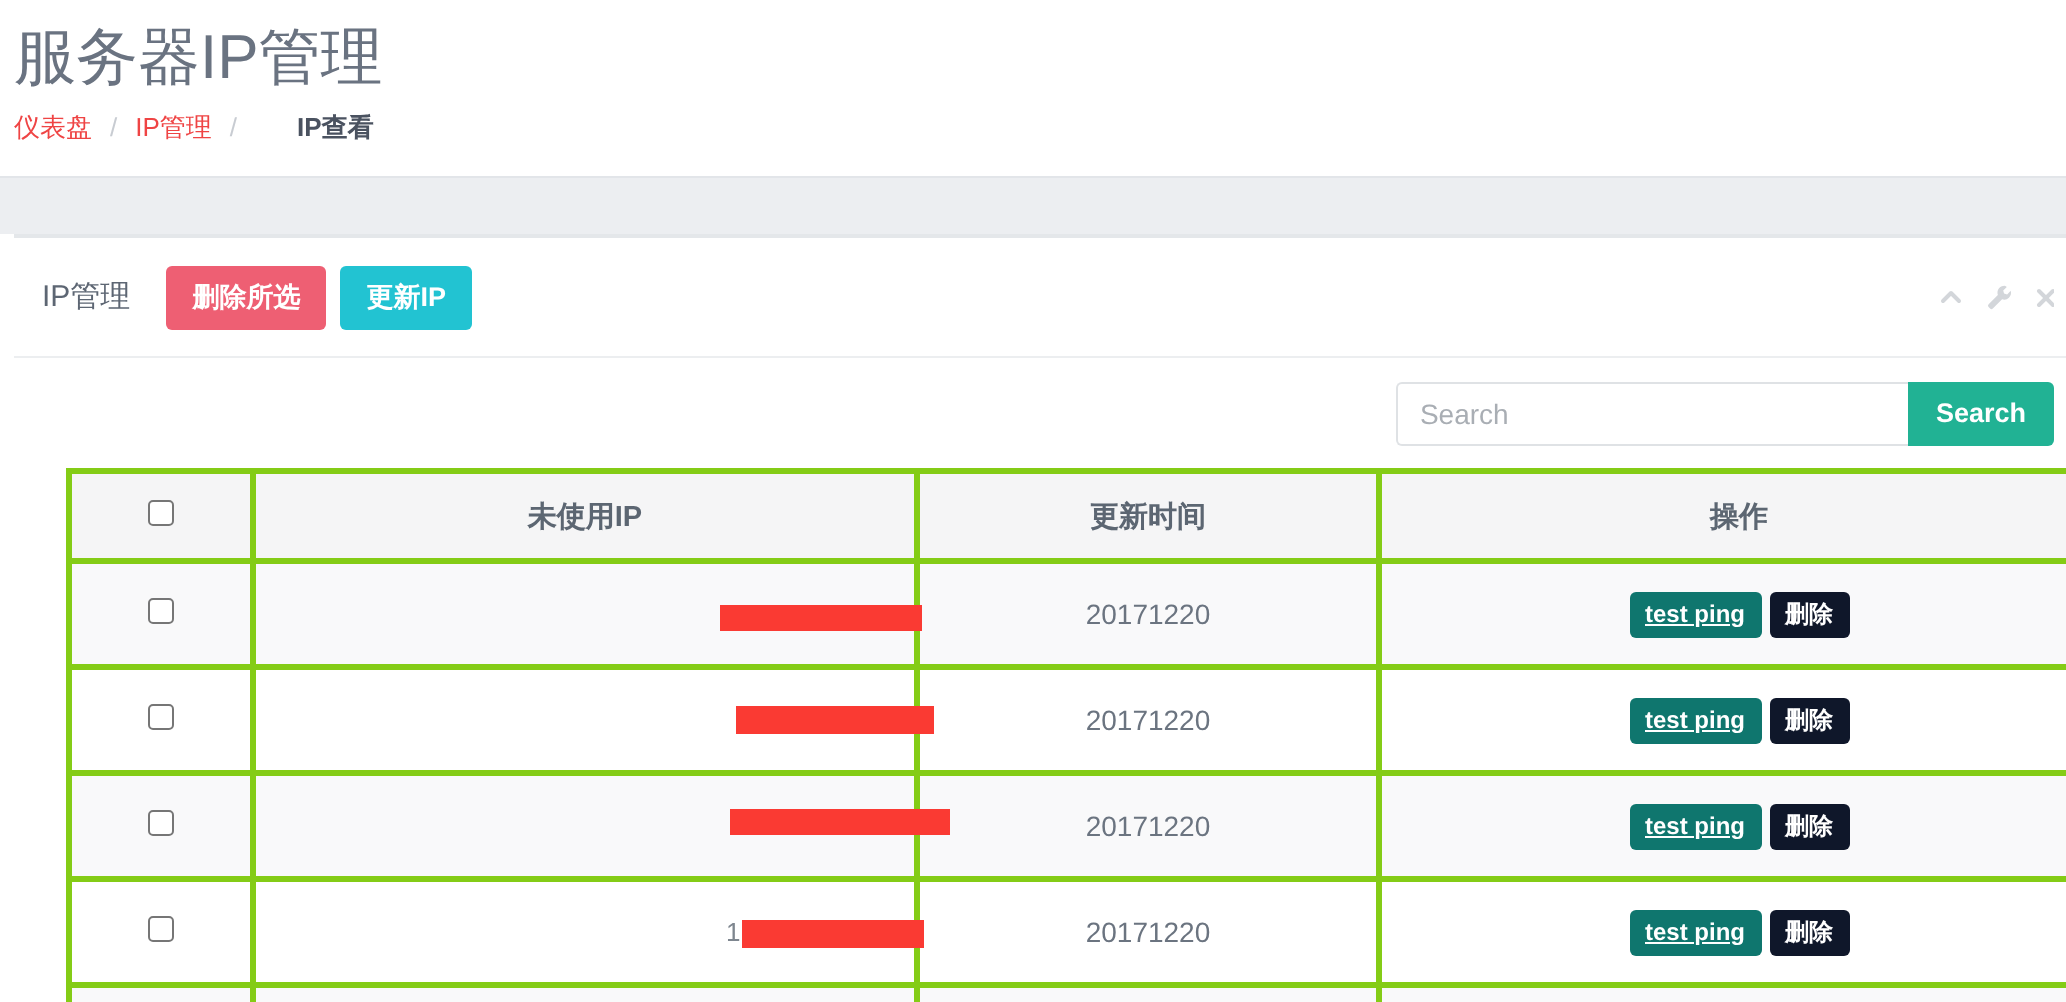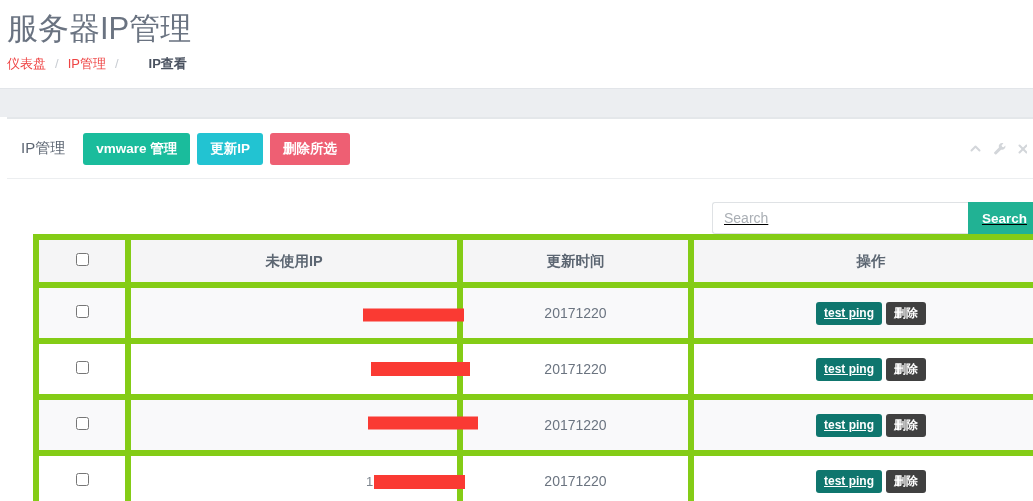--- a/index.html
+++ b/index.html
@@ -124,24 +124,23 @@
     justify-content: center;
     flex: 0 0 auto;
   }
   .tool-icon svg { display: block; }
 
   
   .search-row {
     height: 55px;
     display: flex;
     justify-content: flex-end;
-    align-items: flex-end;
-    padding-right: 0;
-    box-sizing: border-box;
-    text-decoration: underline;
+    align-items: center;
+    padding-right: 14px;
+    box-sizing: border-box;
   }
   .search-wrap {
     display: flex;
     align-items: stretch;
     height: 32px;
     margin-right: -8px;
   }
   .search-input {
     width: 256px;
     border: 1px solid #dfe2e5;
@@ -175,21 +174,21 @@
     box-sizing: border-box;
   }
   table.ip-table {
     width: 1015px;
     border-collapse: collapse;
     table-layout: fixed;
     margin-left: 0;
   }
   table.ip-table th,
   table.ip-table td {
-    border: 6px solid #84cc16;
+    border: 3px solid #84cc16;
     text-align: center;
     vertical-align: middle;
     font-size: 14px;
     color: #6b7480;
   }
   table.ip-table thead th {
     background: #f5f5f6;
     height: 40px;
     font-weight: bold;
     color: #5c6672;
@@ -243,21 +242,21 @@
     font-size: 12px;
     font-weight: bold;
     padding: 5px 8px;
     line-height: 13px;
     cursor: pointer;
     margin: 0 2px;
     font-family: "Liberation Sans", "DejaVu Sans", sans-serif;
     white-space: nowrap;
   }
   .act-ping { background: #0f766e; text-decoration: underline; }
-  .act-del  { background: #404040; }
+  .act-del  { background: #0f172a; }
 </style>
 </head>
 <body>
 
 <div class="page-head">
   <h1 class="page-title">服务器IP管理</h1>
   <div class="breadcrumb" id="breadcrumb-host">
       <span class="crumb">仪表盘</span>
       <span class="sep">/</span>
       <span class="crumb">IP管理</span>
@@ -266,23 +265,22 @@
     </div>
 </div>
 
 <div class="gap-band"></div>
 
 <div class="panel">
 
   <div class="panel-head">
     <span class="panel-title">IP管理</span>
 
-    <button class="btn btn-green">vmware 管理</button>
+    <button class="btn btn-red">删除所选</button>
     <button class="btn btn-cyan">更新IP</button>
-    <button class="btn btn-red">删除所选</button>
 
     <div class="panel-tools">
       <span class="tool-icon">
         <svg width="13" height="13" viewBox="0 0 13 13" fill="none" stroke="currentColor" stroke-width="2" stroke-linecap="round" stroke-linejoin="round">
           <polyline points="2.5,8.5 6.5,4.5 10.5,8.5"></polyline>
         </svg>
       </span>
       <span class="tool-icon">
         <svg width="13" height="13" viewBox="0 0 16 16" fill="currentColor">
           <path d="M11.9 1.2a4.2 4.2 0 0 0-4.6 5.6L1.6 12.5a1.2 1.2 0 0 0 0 1.7l.9.9a1.2 1.2 0 0 0 1.7 0l5.7-5.7a4.2 4.2 0 0 0 5.3-5.2l-2.2 2.2-1.9-.5-.5-1.9 2.2-2.2a4.3 4.3 0 0 0-.9-.6z"></path>

